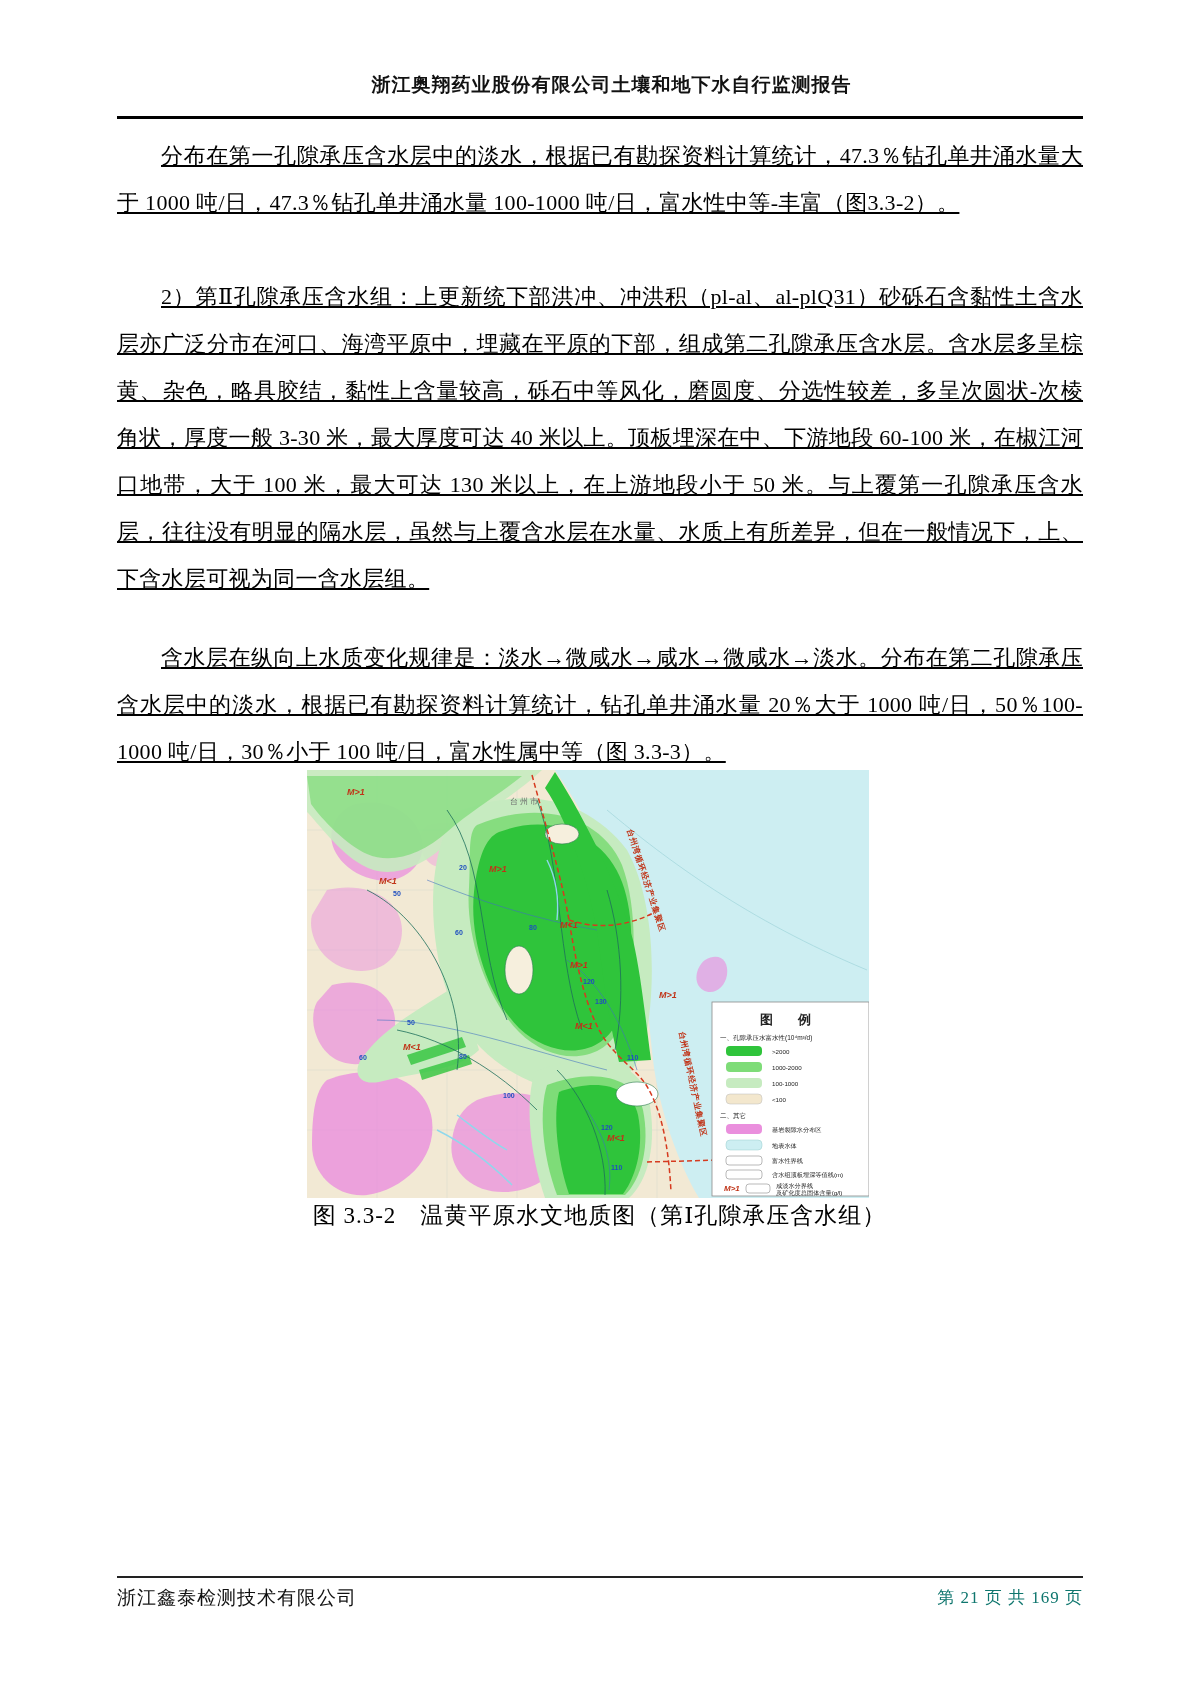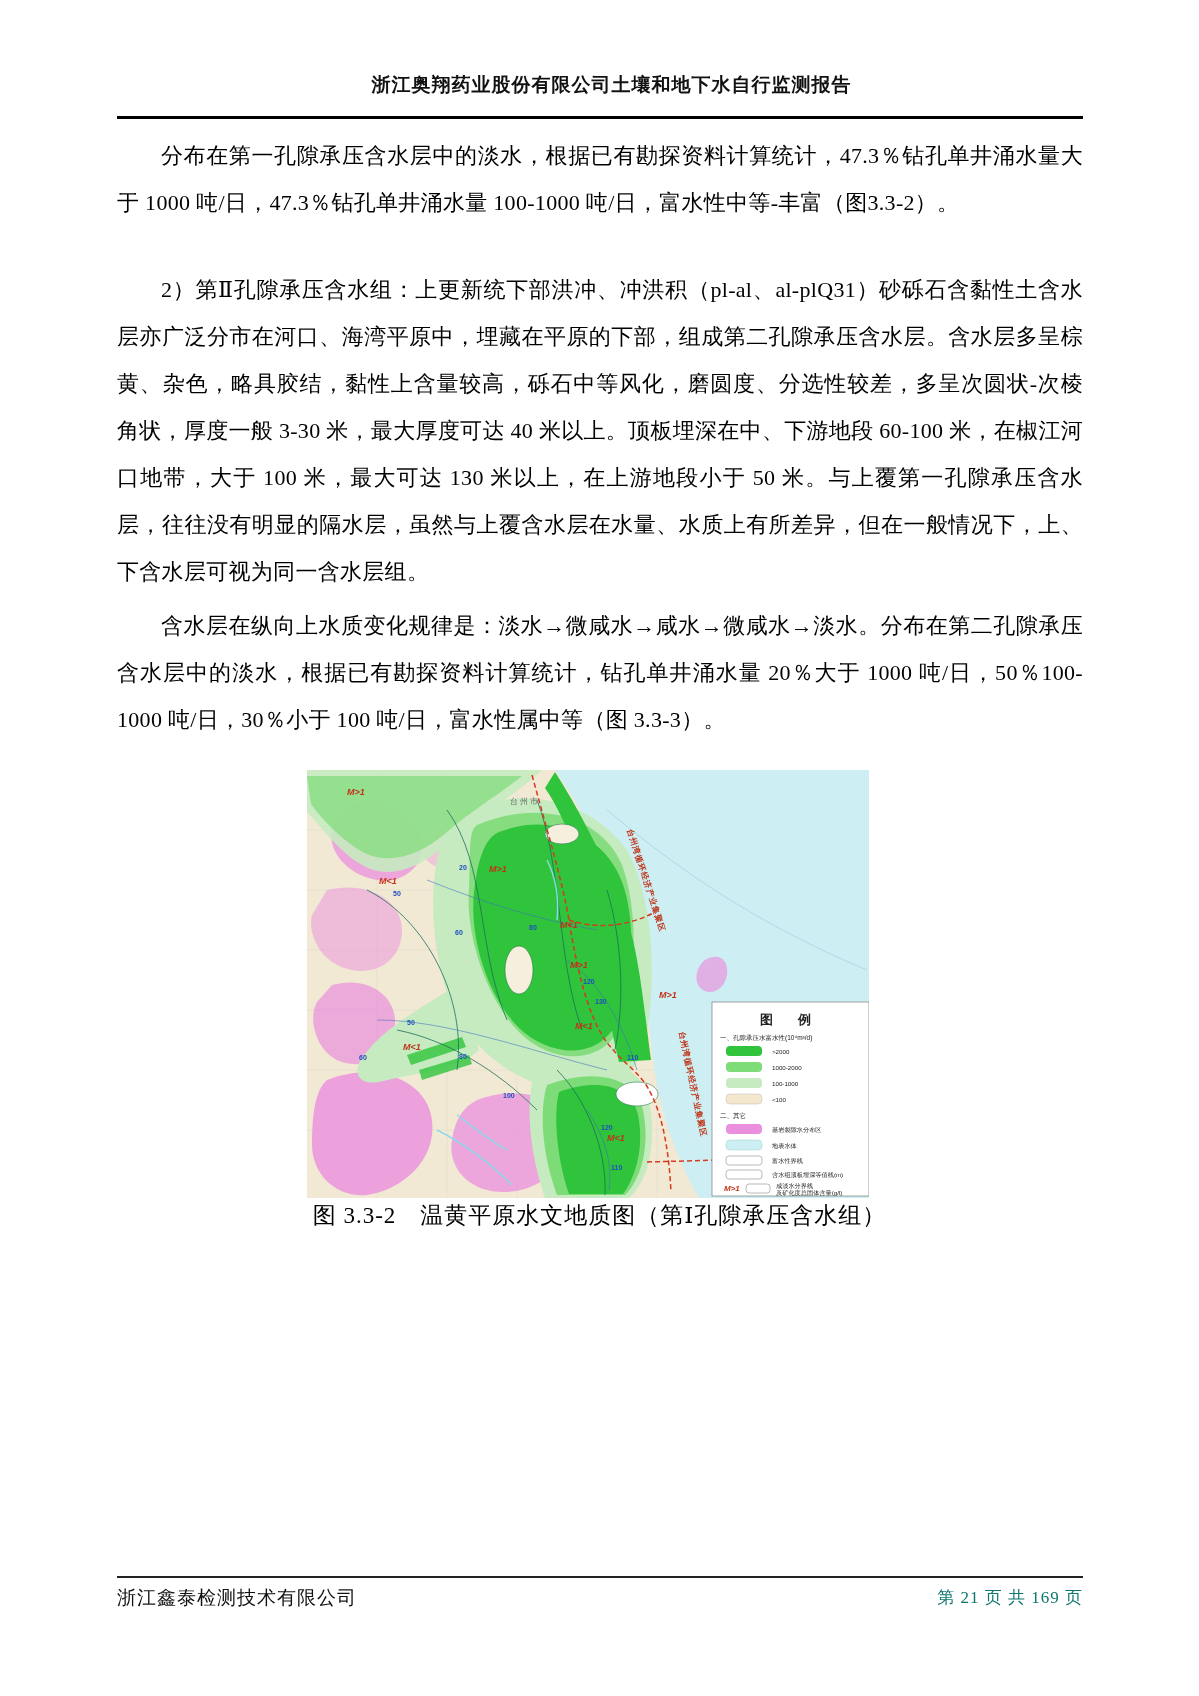--- a/index.html
+++ b/index.html
@@ -15,23 +15,23 @@
   .hdr-rule{
     position:absolute;top:116px;left:117px;width:966px;height:0;
     border-top:3px solid #000;
   }
   .bodytext{
     position:absolute;left:117px;width:966px;
     font-size:22px;line-height:47px;text-align:justify;text-justify:inter-ideograph;
     letter-spacing:0.3px;
   }
   .p1{top:132px;}
-  .p2{top:266px;}
-  .p3{top:602px;}
-  .bodytext p{margin:0;text-indent:2em;}
+  .p2{top:273px;}
+  .p3{top:634px;}
+  .bodytext p{margin:0;text-indent:2em;text-decoration:underline;}
   .figure-map{
     position:absolute;left:307px;top:770px;width:562px;height:428px;
     background:#f2e9d4;
   }
   .fig-caption{
     position:absolute;top:1200px;left:0;width:1199px;text-align:center;
     font-size:23px;font-weight:normal;color:#000;letter-spacing:1px;
   }
   .ftr-rule{
     position:absolute;top:1576px;left:117px;width:966px;height:0;

